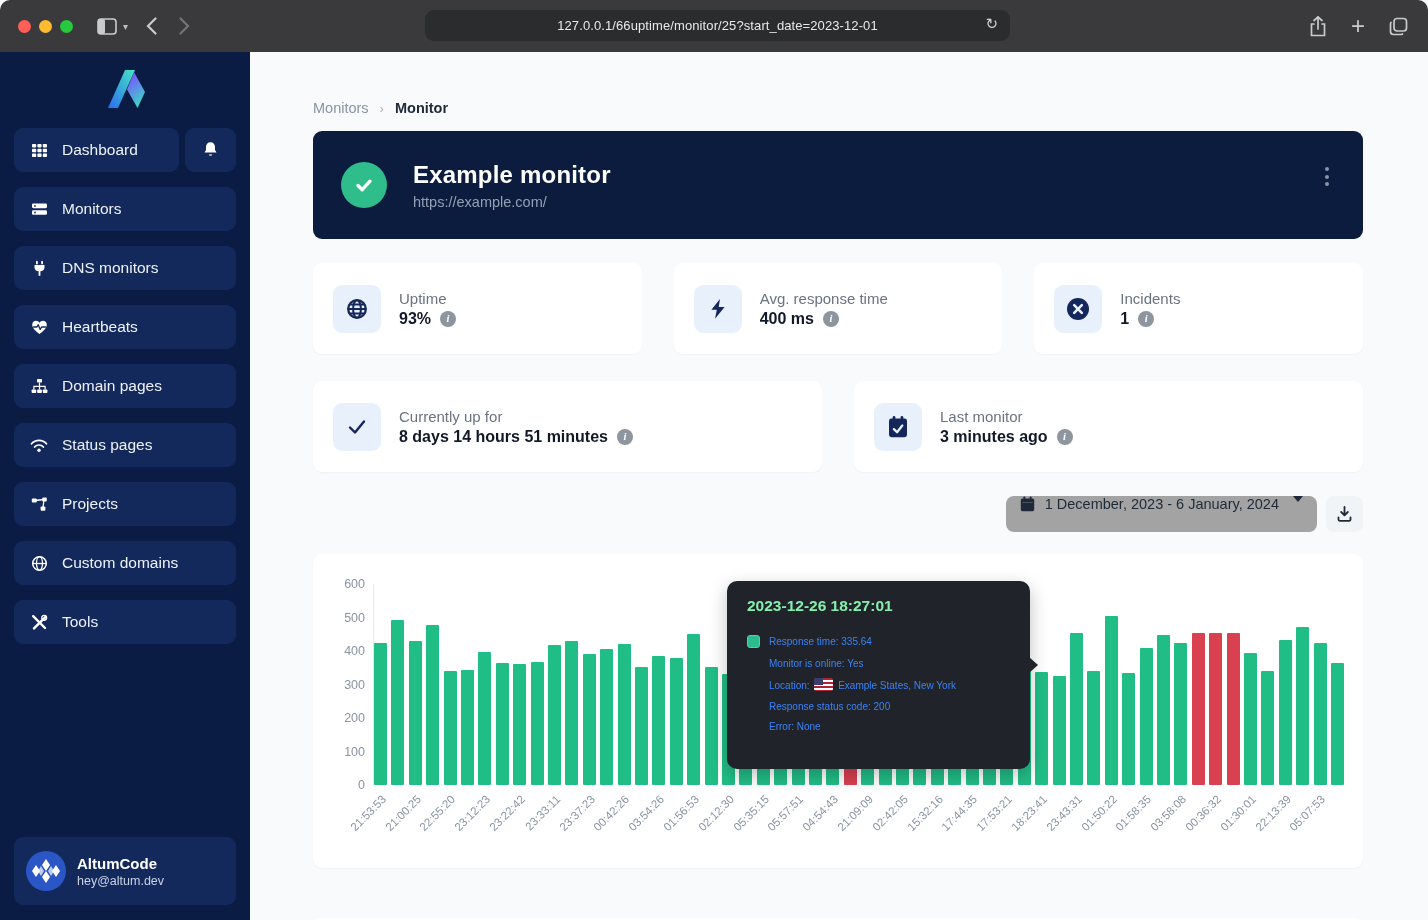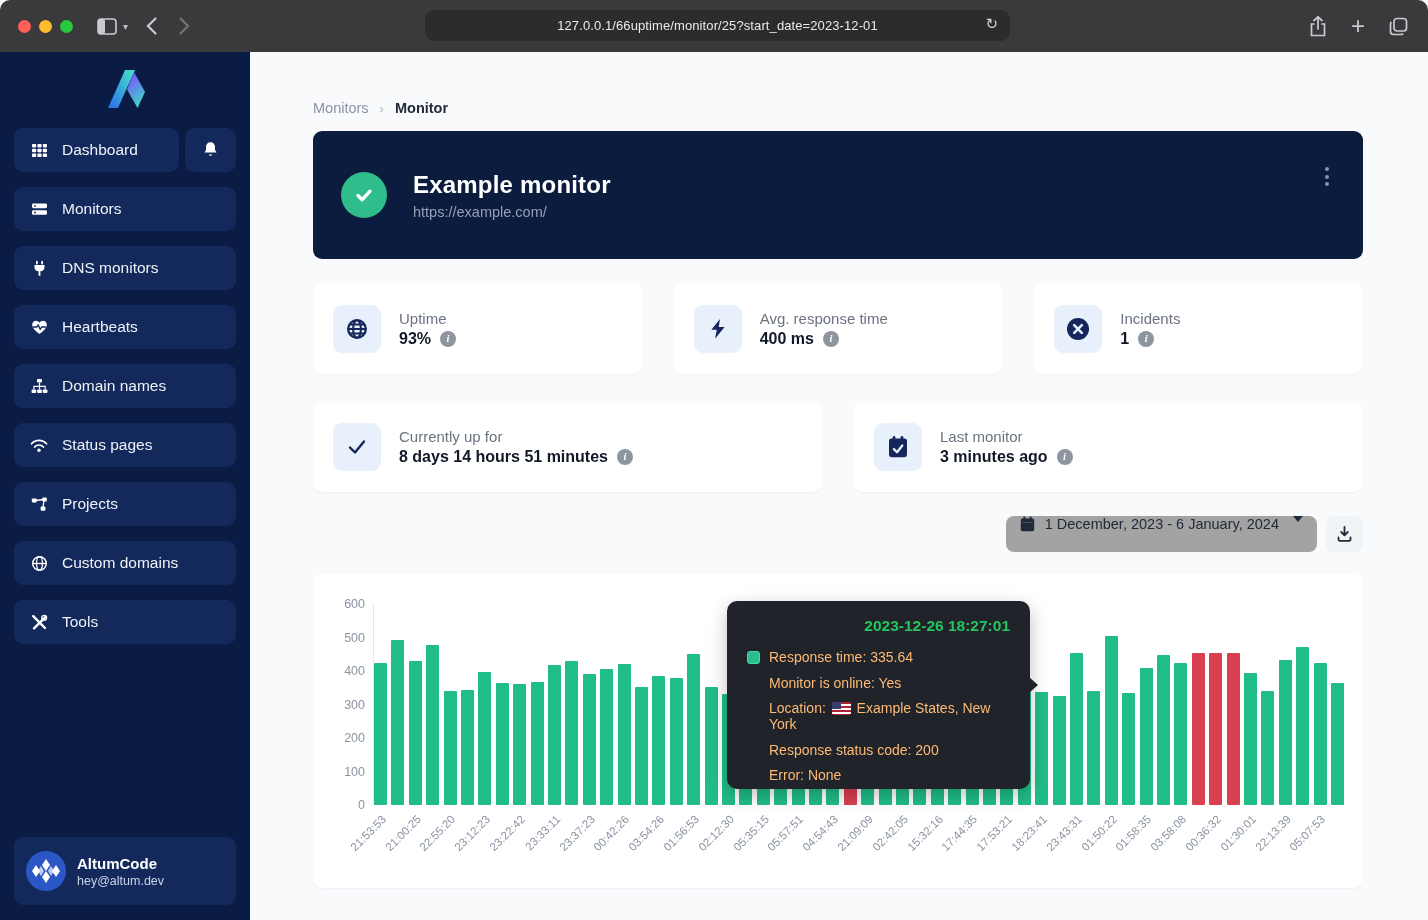--- a/index.html
+++ b/index.html
@@ -41,21 +41,21 @@
   .user-email { color:#c9d3e6; font-size:12.5px; margin-top:2px; }
 
   
   .main { position:absolute; top:52px; left:250px; width:1178px; height:868px; background:#f8fafc; overflow:hidden; }
   .content { margin-left:63px; width:1050px; }
   .breadcrumb { padding-top:48px; display:flex; align-items:center; font-size:14.5px; }
   .crumb-parent { color:#8a93a2; cursor:pointer; }
   .crumb-sep { color:#aeb5c0; margin:0 11px; font-size:13px; }
   .crumb-current { color:#1f2937; font-weight:600; }
 
-  .monitor-card { margin-top:15px; background:#0c1c3e; border-radius:9px; height:128px; position:relative;
+  .monitor-card { margin-top:15px; background:#0c1c3e; border-radius:9px; height:108px; position:relative;
     display:flex; align-items:center; padding:0 28px; }
   .status-circle { width:46px; height:46px; border-radius:50%; background:#2fbe8b; display:flex;
     align-items:center; justify-content:center; }
   .monitor-meta { margin-left:26px; }
   .monitor-title { color:#ffffff; font-size:24px; font-weight:700; letter-spacing:.2px; }
   .monitor-url { color:#94a0b5; font-size:14.5px; margin-top:5px; }
   .kebab { position:absolute; right:34px; top:36px; display:flex; flex-direction:column; gap:3.5px; cursor:pointer; }
   .kebab i { width:4px; height:4px; border-radius:50%; background:#8a93a7; }
 
   .stat-row { display:flex; gap:32px; margin-top:24px; }
@@ -91,22 +91,22 @@
   .xaxis { position:absolute; left:60px; top:231px; width:976px; height:80px; }
   .xlabel-anchor { position:absolute; top:8px; width:0; height:0; }
   .xlabel { position:absolute; right:0; top:0; white-space:nowrap; color:#8a93a2; font-size:11.5px;
     transform-origin:100% 0; transform:rotate(-45deg); }
 
   
   .chart-tooltip { position:absolute; left:414px; top:27px; width:303px; height:188px; background:#20242a;
     border-radius:10px; padding:16px 20px; z-index:5; box-shadow:0 6px 18px rgba(0,0,0,.25); }
   .chart-tooltip:after { content:""; position:absolute; right:-8px; top:76px; width:0; height:0;
     border-top:8px solid transparent; border-bottom:8px solid transparent; border-left:9px solid #20242a; }
-  .tt-title { color:#22c55e; font-size:15.5px; font-weight:700; margin-bottom:14px;text-align:right; }
-  .tt-row { display:flex; align-items:center; gap:9px; color:#fdba74; font-size:14px; margin-bottom:9.5px; }
+  .tt-title { color:#86efac; font-size:15.5px; font-weight:700; margin-bottom:20px; }
+  .tt-row { display:flex; align-items:center; gap:9px; color:#3b82f6; font-size:10px; margin-bottom:9.5px; }
   .tt-swatch { width:13px; height:13px; border-radius:3px; background:#2bbd8e; border:1px solid #49d6a8; flex:0 0 13px; }
   .tt-indent { margin-left:22px; }
   .us-flag { display:inline-block; width:19px; height:13px; border-radius:2px; position:relative; vertical-align:-2px;
     background:repeating-linear-gradient(180deg,#b22234 0 2px,#ffffff 2px 4px); overflow:hidden; margin:0 2px; }
   .us-flag:before { content:""; position:absolute; left:0; top:0; width:9px; height:7px; background:#3c3b6e; }
 
   .next-card-sliver { margin-top:50px; background:#ffffff; border-radius:9px 9px 0 0; height:8px; }
 
   svg { display:block; }
 </style>
@@ -249,21 +249,21 @@
       <svg width="17" height="17" viewBox="0 0 17 17">
           <g fill="currentColor">
             <rect x="6" y="1" width="5" height="3.6" rx="0.8"></rect>
             <rect x="0.6" y="11.4" width="4.6" height="3.6" rx="0.8"></rect>
             <rect x="6.2" y="11.4" width="4.6" height="3.6" rx="0.8"></rect>
             <rect x="11.8" y="11.4" width="4.6" height="3.6" rx="0.8"></rect>
           </g>
           <path d="M8.5 4.6 V8.3 M2.9 11.4 V8.3 H14.1 V11.4 M8.5 8.3 V11.4" fill="none" stroke="currentColor" stroke-width="1.2"></path>
         </svg>
     </span>
-    <span>Domain names</span>
+    <span>Domain pages</span>
   </div>
 
   <div class="side-item">
     <span class="ic">
       <svg width="18" height="17" viewBox="0 0 18 17">
           <path d="M1.5 6.8 A10 10 0 0 1 16.5 6.8" fill="none" stroke="currentColor" stroke-width="1.7" stroke-linecap="round"></path>
           <path d="M4.6 10 A5.8 5.8 0 0 1 13.4 10" fill="none" stroke="currentColor" stroke-width="1.7" stroke-linecap="round"></path>
           <circle cx="9" cy="13.2" r="1.7" fill="currentColor"></circle>
         </svg>
     </span>

